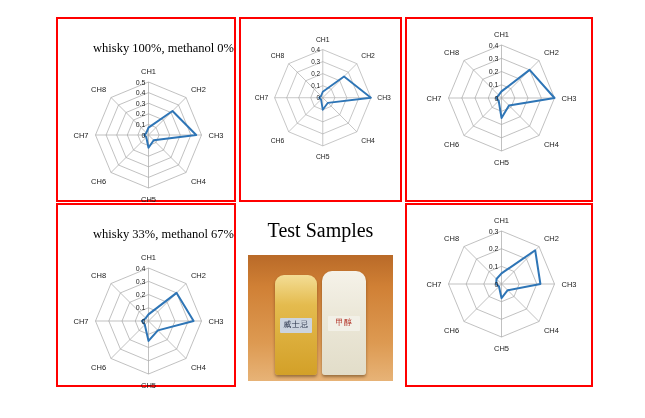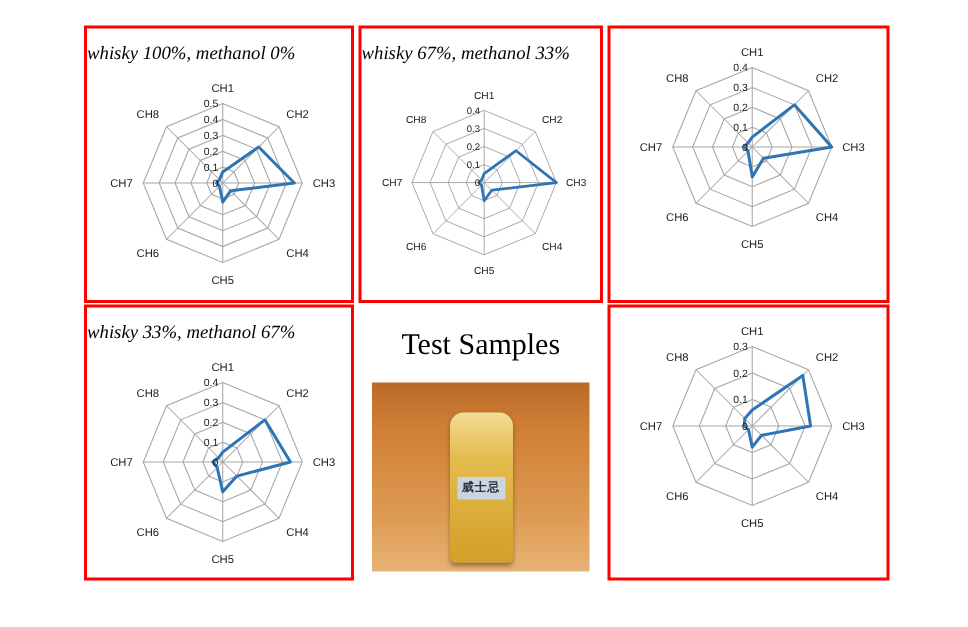--- a/index.html
+++ b/index.html
@@ -12,24 +12,23 @@
     box-sizing:border-box;
   }
   .p1 { left:56px;  top:17px;  width:180px; height:185px; }
   .p2 { left:239px; top:17px;  width:163px; height:185px; }
   .p3 { left:405px; top:17px;  width:188px; height:185px; }
   .p4 { left:56px;  top:203px; width:180px; height:184px; }
   .p5 { left:239px; top:203px; width:163px; height:184px; border:none; }
   .p6 { left:405px; top:203px; width:188px; height:184px; }
 
   .chart-title {
-    margin-top:9px; text-align:left;
+    margin-top:22px; text-align:right;
     font-family:"Liberation Serif", serif; font-size:12.5px; color:#000;
     white-space:nowrap;
-    font-style:italic;
   }
   svg.radar { display:block; width:100%; height:152px; }
   svg.radar text { font-family:"Liberation Sans", sans-serif; }
 
   .samples-title {
     margin-top:16px; text-align:center;
     font-family:"Liberation Serif", serif; font-size:20px; color:#000;
   }
   .photo {
     position:absolute; left:9px; top:52px; width:145px; height:126px;
@@ -50,21 +49,20 @@
     background:linear-gradient(180deg,#faf2a8 0%, #efdd55 35%, #e3cc3a 100%);
   }
   .bottle-methanol {
     width:44px; height:104px; border-radius:10px 10px 3px 3px;
     background:linear-gradient(180deg,#f5f2e9 0%, #ece8d9 40%, #e2ddc9 100%);
   }
   .bottle-label {
     width:32px; height:15px; display:flex; align-items:center; justify-content:center;
     font-size:8px; line-height:1; letter-spacing:0.5px; white-space:nowrap;
     border-radius:1px;
-    font-weight:bold;
   }
   .bottle-whisky .bottle-label   { background:#ccd4df; color:#273148; }
   .bottle-fake .bottle-label     { background:#bfcbdf; color:#15306b; }
   .bottle-methanol .bottle-label { background:#f2f0e7; color:#b23327; }
 </style>
 </head>
 <body>
 
 <div class="figure">
 
@@ -96,21 +94,20 @@
         <text x="150.0" y="81.5" text-anchor="start" font-size="7.5" fill="#1a1a1a">CH3</text>
         <text x="132.4" y="128.4" text-anchor="start" font-size="7.5" fill="#1a1a1a">CH4</text>
         <text x="90.0" y="146.0" text-anchor="middle" font-size="7.5" fill="#1a1a1a">CH5</text>
         <text x="47.6" y="128.4" text-anchor="end" font-size="7.5" fill="#1a1a1a">CH6</text>
         <text x="30.0" y="81.5" text-anchor="end" font-size="7.5" fill="#1a1a1a">CH7</text>
         <text x="47.6" y="35.6" text-anchor="end" font-size="7.5" fill="#1a1a1a">CH8</text>
       </svg>
   </div>
 
   <div class="panel p2">
-    <div class="chart-title">whisky 67%, methanol 33%</div>
     <svg class="radar" viewBox="0 0 175 152">
         <polygon points="90.0,65.8 99.4,69.6 103.3,79.0 99.4,88.4 90.0,92.3 80.6,88.4 76.8,79.0 80.6,69.6" fill="none" stroke="#a6a6a6" stroke-width="0.7"></polygon>
         <polygon points="90.0,52.5 108.7,60.3 116.5,79.0 108.7,97.7 90.0,105.5 71.3,97.7 63.5,79.0 71.3,60.3" fill="none" stroke="#a6a6a6" stroke-width="0.7"></polygon>
         <polygon points="90.0,39.3 118.1,50.9 129.8,79.0 118.1,107.1 90.0,118.8 61.9,107.1 50.3,79.0 61.9,50.9" fill="none" stroke="#a6a6a6" stroke-width="0.7"></polygon>
         <polygon points="90.0,26.0 127.5,41.5 143.0,79.0 127.5,116.5 90.0,132.0 52.5,116.5 37.0,79.0 52.5,41.5" fill="none" stroke="#a6a6a6" stroke-width="0.7"></polygon>
         <line x1="90" y1="79" x2="90.0" y2="26.0" stroke="#a6a6a6" stroke-width="0.7"></line>
         <line x1="90" y1="79" x2="127.5" y2="41.5" stroke="#a6a6a6" stroke-width="0.7"></line>
         <line x1="90" y1="79" x2="143.0" y2="79.0" stroke="#a6a6a6" stroke-width="0.7"></line>
         <line x1="90" y1="79" x2="127.5" y2="116.5" stroke="#a6a6a6" stroke-width="0.7"></line>
         <line x1="90" y1="79" x2="90.0" y2="132.0" stroke="#a6a6a6" stroke-width="0.7"></line>
@@ -196,20 +193,23 @@
         <text x="47.6" y="35.6" text-anchor="end" font-size="7.5" fill="#1a1a1a">CH8</text>
       </svg>
   </div>
 
   <div class="panel p5">
     <div class="samples-title">Test Samples</div>
     <div class="photo">
       <div class="bottle bottle-whisky">
         <span class="bottle-label">威士忌</span>
       </div>
+      <div class="bottle bottle-methanol">
+        <span class="bottle-label">甲醇</span>
+      </div>
     </div>
   </div>
 
   <div class="panel p6">
     <svg class="radar" viewBox="0 0 175 152">
         <polygon points="90.0,61.3 102.5,66.5 107.7,79.0 102.5,91.5 90.0,96.7 77.5,91.5 72.3,79.0 77.5,66.5" fill="none" stroke="#a6a6a6" stroke-width="0.7"></polygon>
         <polygon points="90.0,43.7 115.0,54.0 125.3,79.0 115.0,104.0 90.0,114.3 65.0,104.0 54.7,79.0 65.0,54.0" fill="none" stroke="#a6a6a6" stroke-width="0.7"></polygon>
         <polygon points="90.0,26.0 127.5,41.5 143.0,79.0 127.5,116.5 90.0,132.0 52.5,116.5 37.0,79.0 52.5,41.5" fill="none" stroke="#a6a6a6" stroke-width="0.7"></polygon>
         <line x1="90" y1="79" x2="90.0" y2="26.0" stroke="#a6a6a6" stroke-width="0.7"></line>
         <line x1="90" y1="79" x2="127.5" y2="41.5" stroke="#a6a6a6" stroke-width="0.7"></line>

